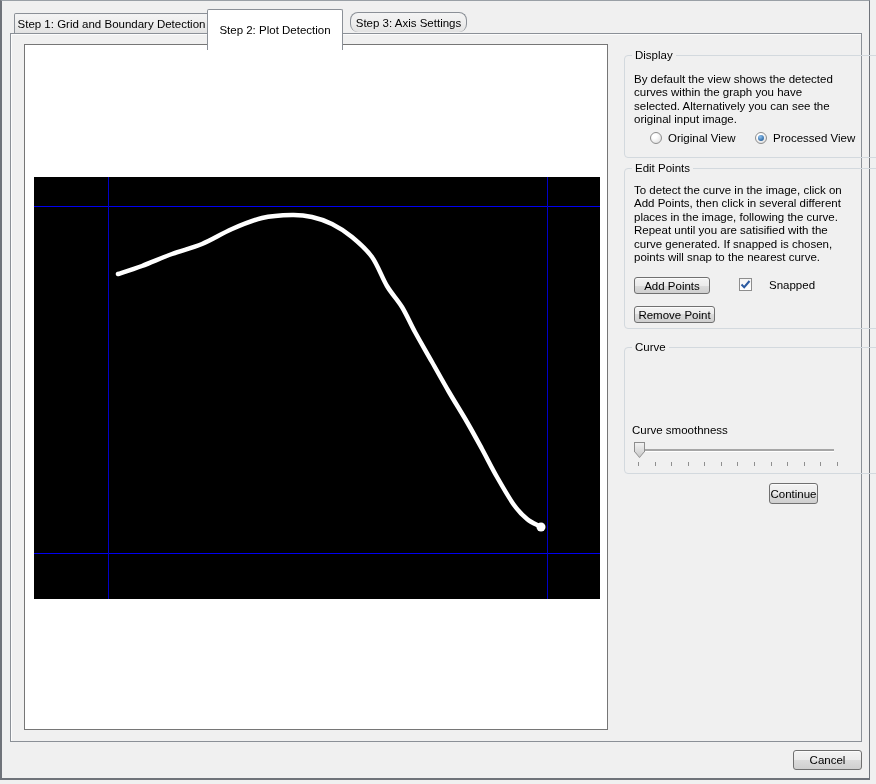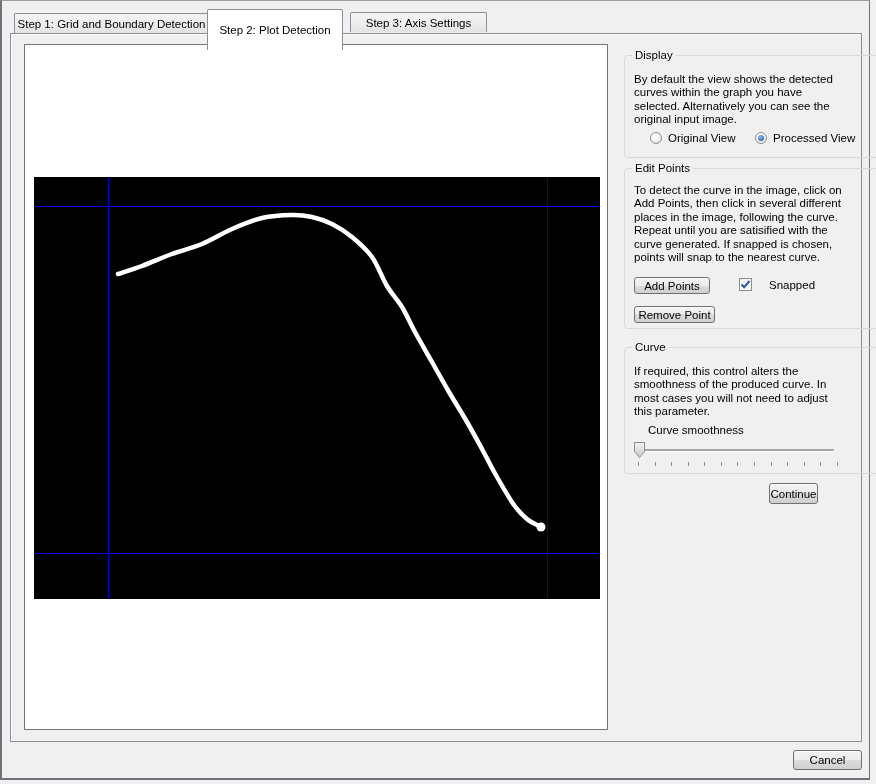--- a/index.html
+++ b/index.html
@@ -113,21 +113,21 @@
 </style>
 </head>
 <body>
 
 <div class="tab" style="left:14px;top:13px;width:195px;height:20px;">
   <span>Step 1: Grid and Boundary Detection</span>
 </div>
 <div class="tab active" style="left:207px;top:9px;width:136px;height:41px;">
   <span>Step 2: Plot Detection</span>
 </div>
-<div class="tab" style="left:350px;top:12px;width:137px;height:20px;">
+<div class="tab" style="left:350px;top:12px;width:117px;height:20px;border-radius:8px;">
   <span>Step 3: Axis Settings</span>
 </div>
 
 <div class="tab-page">
 
   <div class="image-panel">
     <div class="plot-black">
       <svg id="plot-svg" width="566" height="422">
           <line x1="0" y1="29.5" x2="566" y2="29.5" stroke="#0000f0" stroke-width="1" shape-rendering="crispEdges"></line>
           <line x1="0" y1="376.5" x2="566" y2="376.5" stroke="#0000f0" stroke-width="1" shape-rendering="crispEdges"></line>
@@ -172,25 +172,21 @@
           <polyline points="1.5,5.5 4.2,8.2 9.5,2" fill="none" stroke="#2c5aa0" stroke-width="2"></polyline>
         </svg>
       </span>
       <span class="clabel">Snapped</span>
     </div>
     <div class="btn" style="left:9px;top:137px;width:81px;height:17px;">Remove Point</div>
   </div>
 
   <div class="group" style="top:313px;height:127px;padding-left:17px;">
     <div class="legend">Curve</div>
-    <div class="desc" style="top:17px;">If required, this control alters the
-smoothness of the produced curve. In
-most cases you will not need to adjust
-this parameter.</div>
-    <div class="abs" style="left:23px;top:76px;">Curve smoothness</div>
+    <div class="abs" style="left:7px;top:76px;">Curve smoothness</div>
     <div class="slider-track" style="left:12px;top:101px;width:197px;"></div>
     <div class="slider-thumb" style="left:9px;top:94px;">
         <div class="inner"></div>
       </div>
     <div class="ticks" id="slider-ticks" style="left:13px;top:114px;width:200px;">
         <i></i>
         <i></i>
         <i></i>
         <i></i>
         <i></i>

